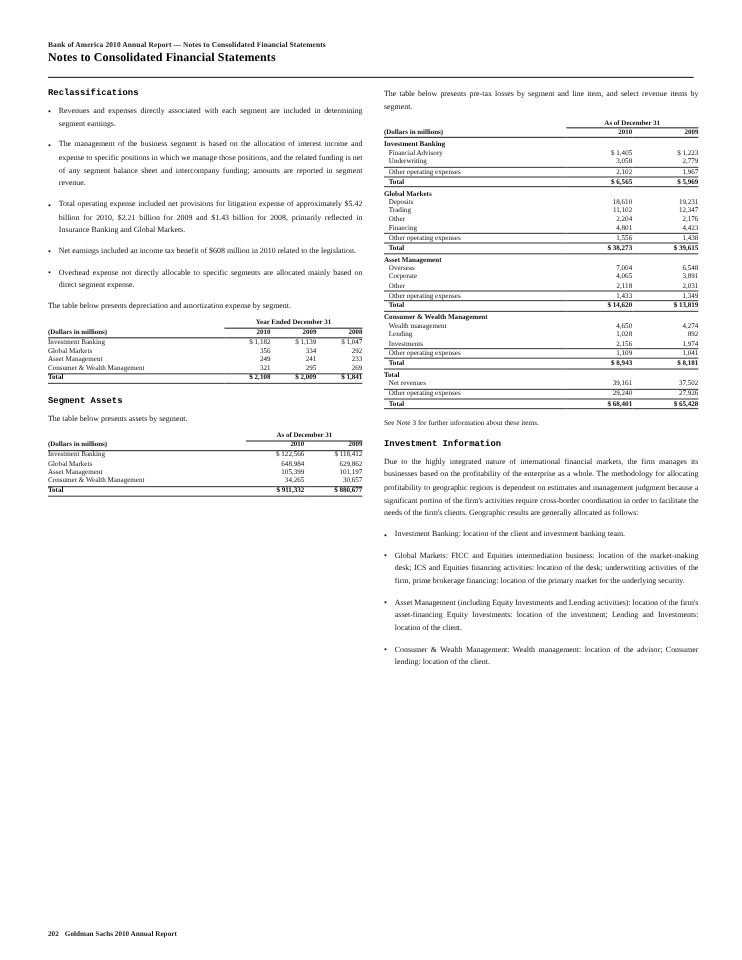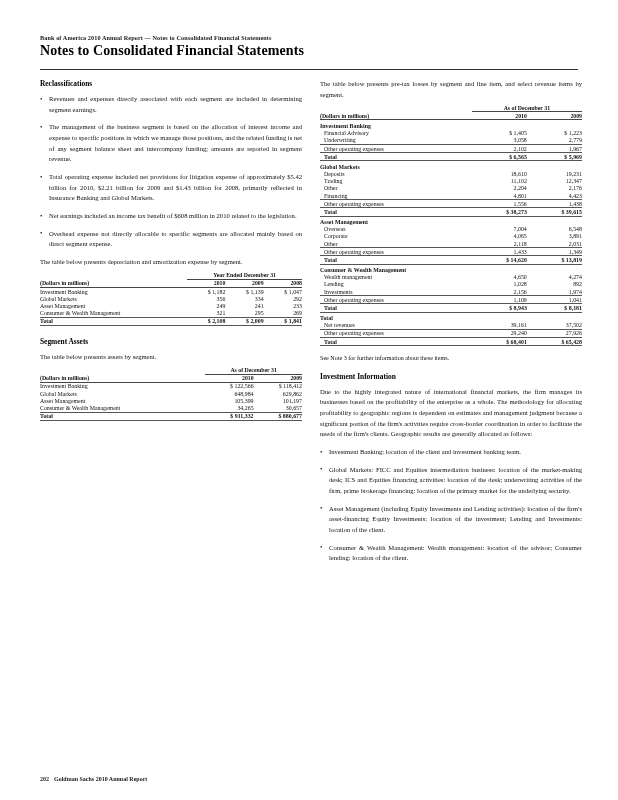--- a/index.html
+++ b/index.html
@@ -17,21 +17,21 @@
     padding:34px 40px 30px 40px;
   }
   .runhead {
     font-size:6.2px;
     font-weight:bold;
     letter-spacing:0.1px;
     color:#1a1a1a;
     margin:0 0 2px 0;
   }
   .doc-title {
-    font-size:14px;
+    font-size:10px;
     font-weight:bold;
     color:#000;
     margin:0 0 10px 0;
     letter-spacing:0.1px;
   }
   .rule-top {
     border-bottom:0.8px solid #333;
     margin-bottom:9px;
   }
   .cols {
@@ -40,20 +40,21 @@
   }
   .col {
     width:262px;
     flex:0 0 262px;
   }
   h3.sec {
     font-size:7.4px;
     font-weight:bold;
     margin:0 0 6px 0;
     color:#000;
+    font-family:Liberation Mono, monospace;
   }
   h3.sec.sp { margin-top:11px; }
   p.body {
     font-size:6.6px;
     line-height:1.62;
     margin:0 0 7px 0;
     text-align:justify;
     color:#111;
   }
   ul.bul {

